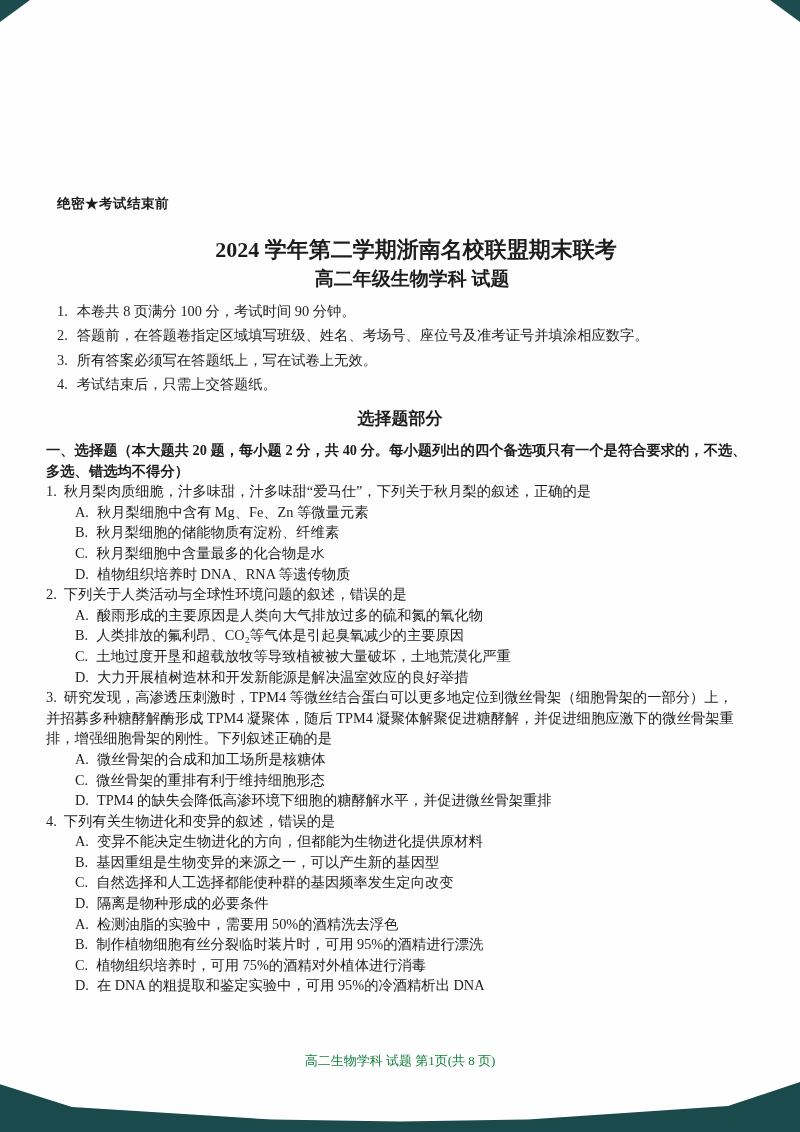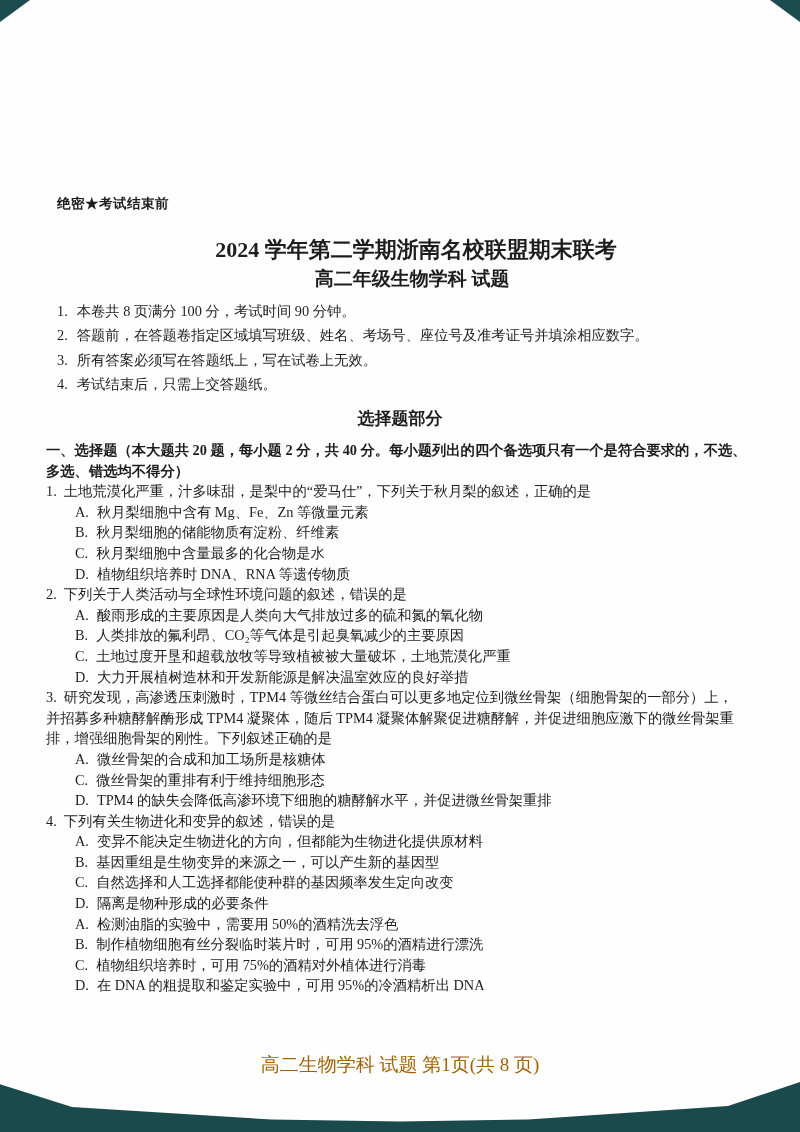--- a/index.html
+++ b/index.html
@@ -48,21 +48,21 @@
     position:absolute;left:46px;top:440px;width:701px;
     font-size:14.3px;line-height:20.6px;
   }
   .qbody p{margin:0;}
   .intro{font-weight:bold;}
   .stem .qnum{margin-right:7px;}
   .opt{padding-left:29px;}
   .opt .olabel{margin-right:8px;}
   .page-footer{
     position:absolute;left:0;top:1052px;width:100%;
-    text-align:center;font-size:19px;color:#a16207;
+    text-align:center;font-size:13px;color:#15803d;
   }
 </style>
 </head>
 <body>
 
 <div class="sheet">
 
   <div class="corner tl"></div>
   <div class="corner tr"></div>
   <div class="bottom-band"></div>
@@ -76,21 +76,21 @@
     <div class="notice-item"><span class="num">2.</span><span>答题前，在答题卷指定区域填写班级、姓名、考场号、座位号及准考证号并填涂相应数字。</span></div>
     <div class="notice-item"><span class="num">3.</span><span>所有答案必须写在答题纸上，写在试卷上无效。</span></div>
     <div class="notice-item"><span class="num">4.</span><span>考试结束后，只需上交答题纸。</span></div>
   </div>
 
   <div class="section-head">选择题部分</div>
 
   <div class="qbody">
     <p class="intro">一、选择题（本大题共 20 题，每小题 2 分，共 40 分。每小题列出的四个备选项只有一个是符合要求的，不选、多选、错选均不得分）</p>
 
-    <p class="stem"><span class="qnum">1.</span><span>土地荒漠化严重，汁多味甜，是梨中的“爱马仕”，下列关于秋月梨的叙述，正确的是</span></p>
+    <p class="stem"><span class="qnum">1.</span><span>秋月梨肉质细脆，汁多味甜，汁多味甜“爱马仕”，下列关于秋月梨的叙述，正确的是</span></p>
     <p class="opt"><span class="olabel">A.</span><span>秋月梨细胞中含有 Mg、Fe、Zn 等微量元素</span></p>
     <p class="opt"><span class="olabel">B.</span><span>秋月梨细胞的储能物质有淀粉、纤维素</span></p>
     <p class="opt"><span class="olabel">C.</span><span>秋月梨细胞中含量最多的化合物是水</span></p>
     <p class="opt"><span class="olabel">D.</span><span>植物组织培养时 DNA、RNA 等遗传物质</span></p>
 
     <p class="stem"><span class="qnum">2.</span><span>下列关于人类活动与全球性环境问题的叙述，错误的是</span></p>
     <p class="opt"><span class="olabel">A.</span><span>酸雨形成的主要原因是人类向大气排放过多的硫和氮的氧化物</span></p>
     <p class="opt"><span class="olabel">B.</span><span>人类排放的氟利昂、CO₂等气体是引起臭氧减少的主要原因</span></p>
     <p class="opt"><span class="olabel">C.</span><span>土地过度开垦和超载放牧等导致植被被大量破坏，土地荒漠化严重</span></p>
     <p class="opt"><span class="olabel">D.</span><span>大力开展植树造林和开发新能源是解决温室效应的良好举措</span></p>

